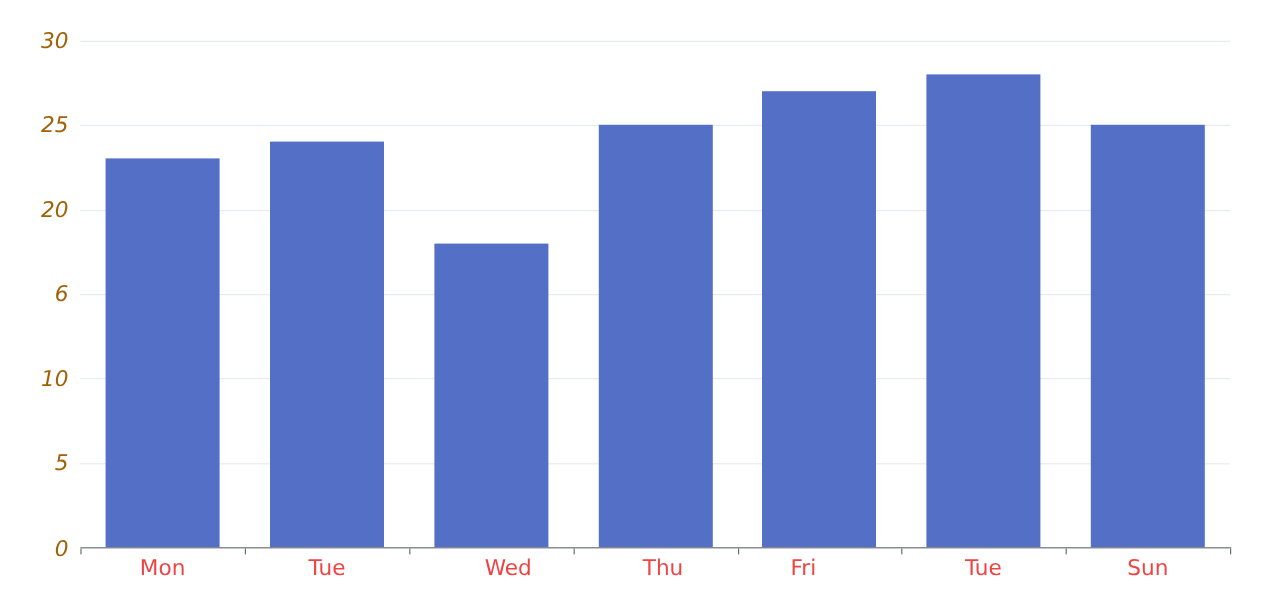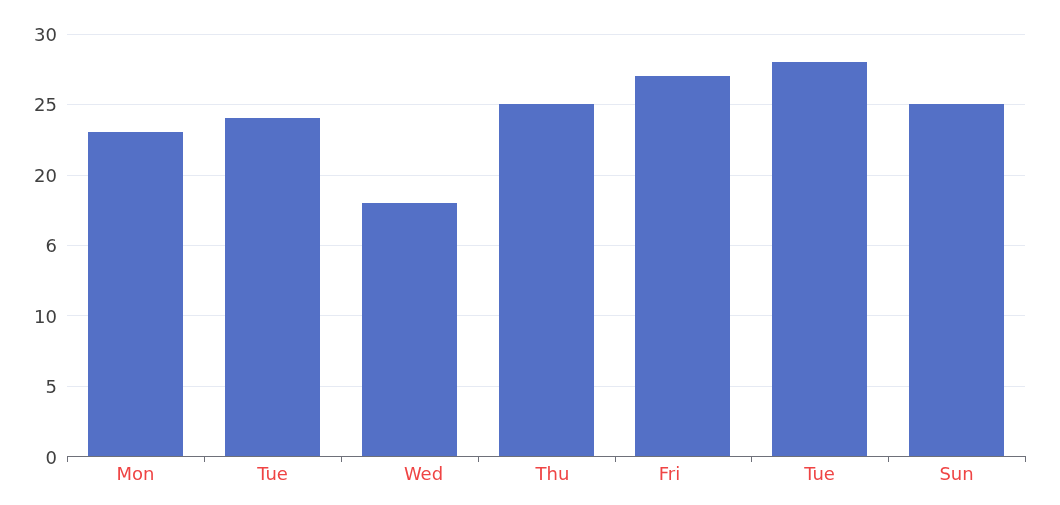--- a/index.html
+++ b/index.html
@@ -55,22 +55,23 @@
     background: #6E7079;
   }
 
   .y-label-wrap {
     position: absolute;
     left: 0;
     top: 0;
     width: 57px;
     text-align: right;
     font-size: 18px;
-    color: #404040;
+    color: #a16207;
     line-height: 1;
+    font-style: italic;
   }
 
   .x-label {
     position: absolute;
     top: 465px;
     text-align: center;
     font-size: 18px;
     color: #ef4444;
     line-height: 1;
     white-space: nowrap;

